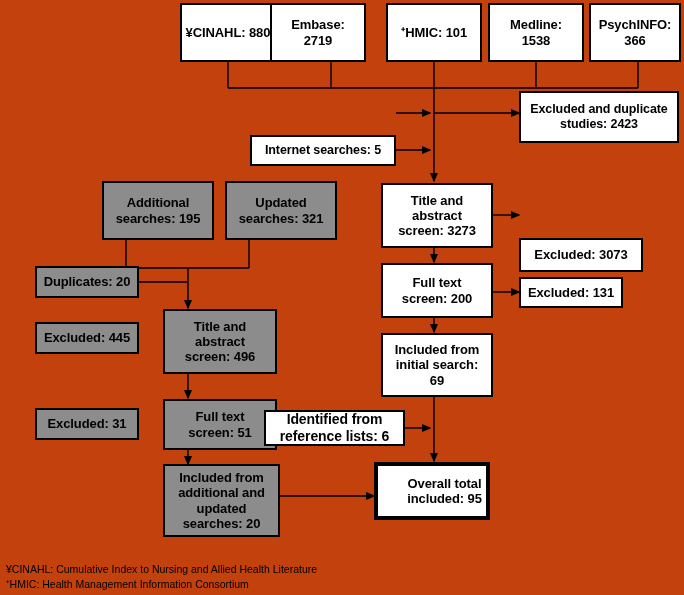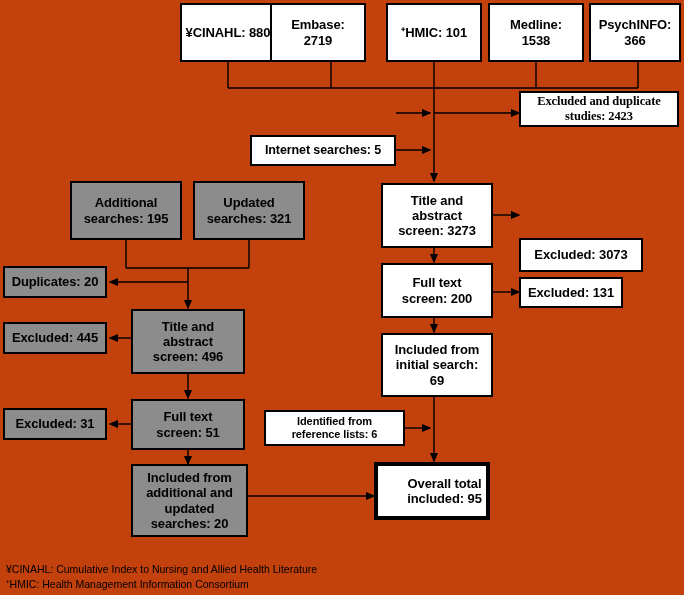--- a/index.html
+++ b/index.html
@@ -39,20 +39,21 @@
     letter-spacing: -0.1px;
     padding: 1px 3px;
   }
   .node.white {
     background: #ffffff;
     border: 2px solid #000000;
   }
   .node.gray {
     background: #8c8c8c;
     border: 2px solid #000000;
+    margin-left: 32px;
   }
   .node.thick {
     background: #ffffff;
     border: 4px solid #000000;
     padding-left: 28px;
   }
   .node span { display: block; white-space: pre-line; }
   .footnotes {
     position: absolute;
     left: 6px;
@@ -139,21 +140,21 @@
   </div>
   <div class="node white" style="left:589px; top:3px; width:92px; height:59px; font-size:13px;">
     <span>PsychINFO:
 366</span>
   </div>
 
   <div class="node white" style="left:250px; top:135px; width:146px; height:31px; font-size:12.5px;">
     <span>Internet searches: 5</span>
   </div>
 
-  <div class="node white" style="left:519px; top:91px; width:160px; height:36px; font-size:12.5px;font-family:Liberation Serif, serif;">
+  <div class="node white" style="left:519px; top:91px; width:160px; height:52px; font-size:12.5px;">
     <span>Excluded and duplicate
 studies: 2423</span>
   </div>
 
   <div class="node white" style="left:381px; top:183px; width:112px; height:65px; font-size:13px;">
     <span>Title and
 abstract
 screen: 3273</span>
   </div>
   <div class="node white" style="left:519px; top:198px; width:124px; height:34px; font-size:13px;margin-top:40px;">
@@ -204,21 +205,21 @@
     <span>Excluded: 31</span>
   </div>
 
   <div class="node gray" style="left:131px; top:464px; width:117px; height:73px; font-size:13px;">
     <span>Included from
 additional and
 updated
 searches: 20</span>
   </div>
 
-  <div class="node white" style="left:264px; top:410px; width:141px; height:36px; font-size:11px;">
+  <div class="node white" style="left:264px; top:410px; width:141px; height:36px; font-size:14px;">
     <span>Identified from
 reference lists: 6</span>
   </div>
 
   <div class="node thick" style="left:374px; top:462px; width:116px; height:58px; font-size:13px;">
     <span>Overall total
 included: 95</span>
   </div>
 
   <div class="footnotes">

